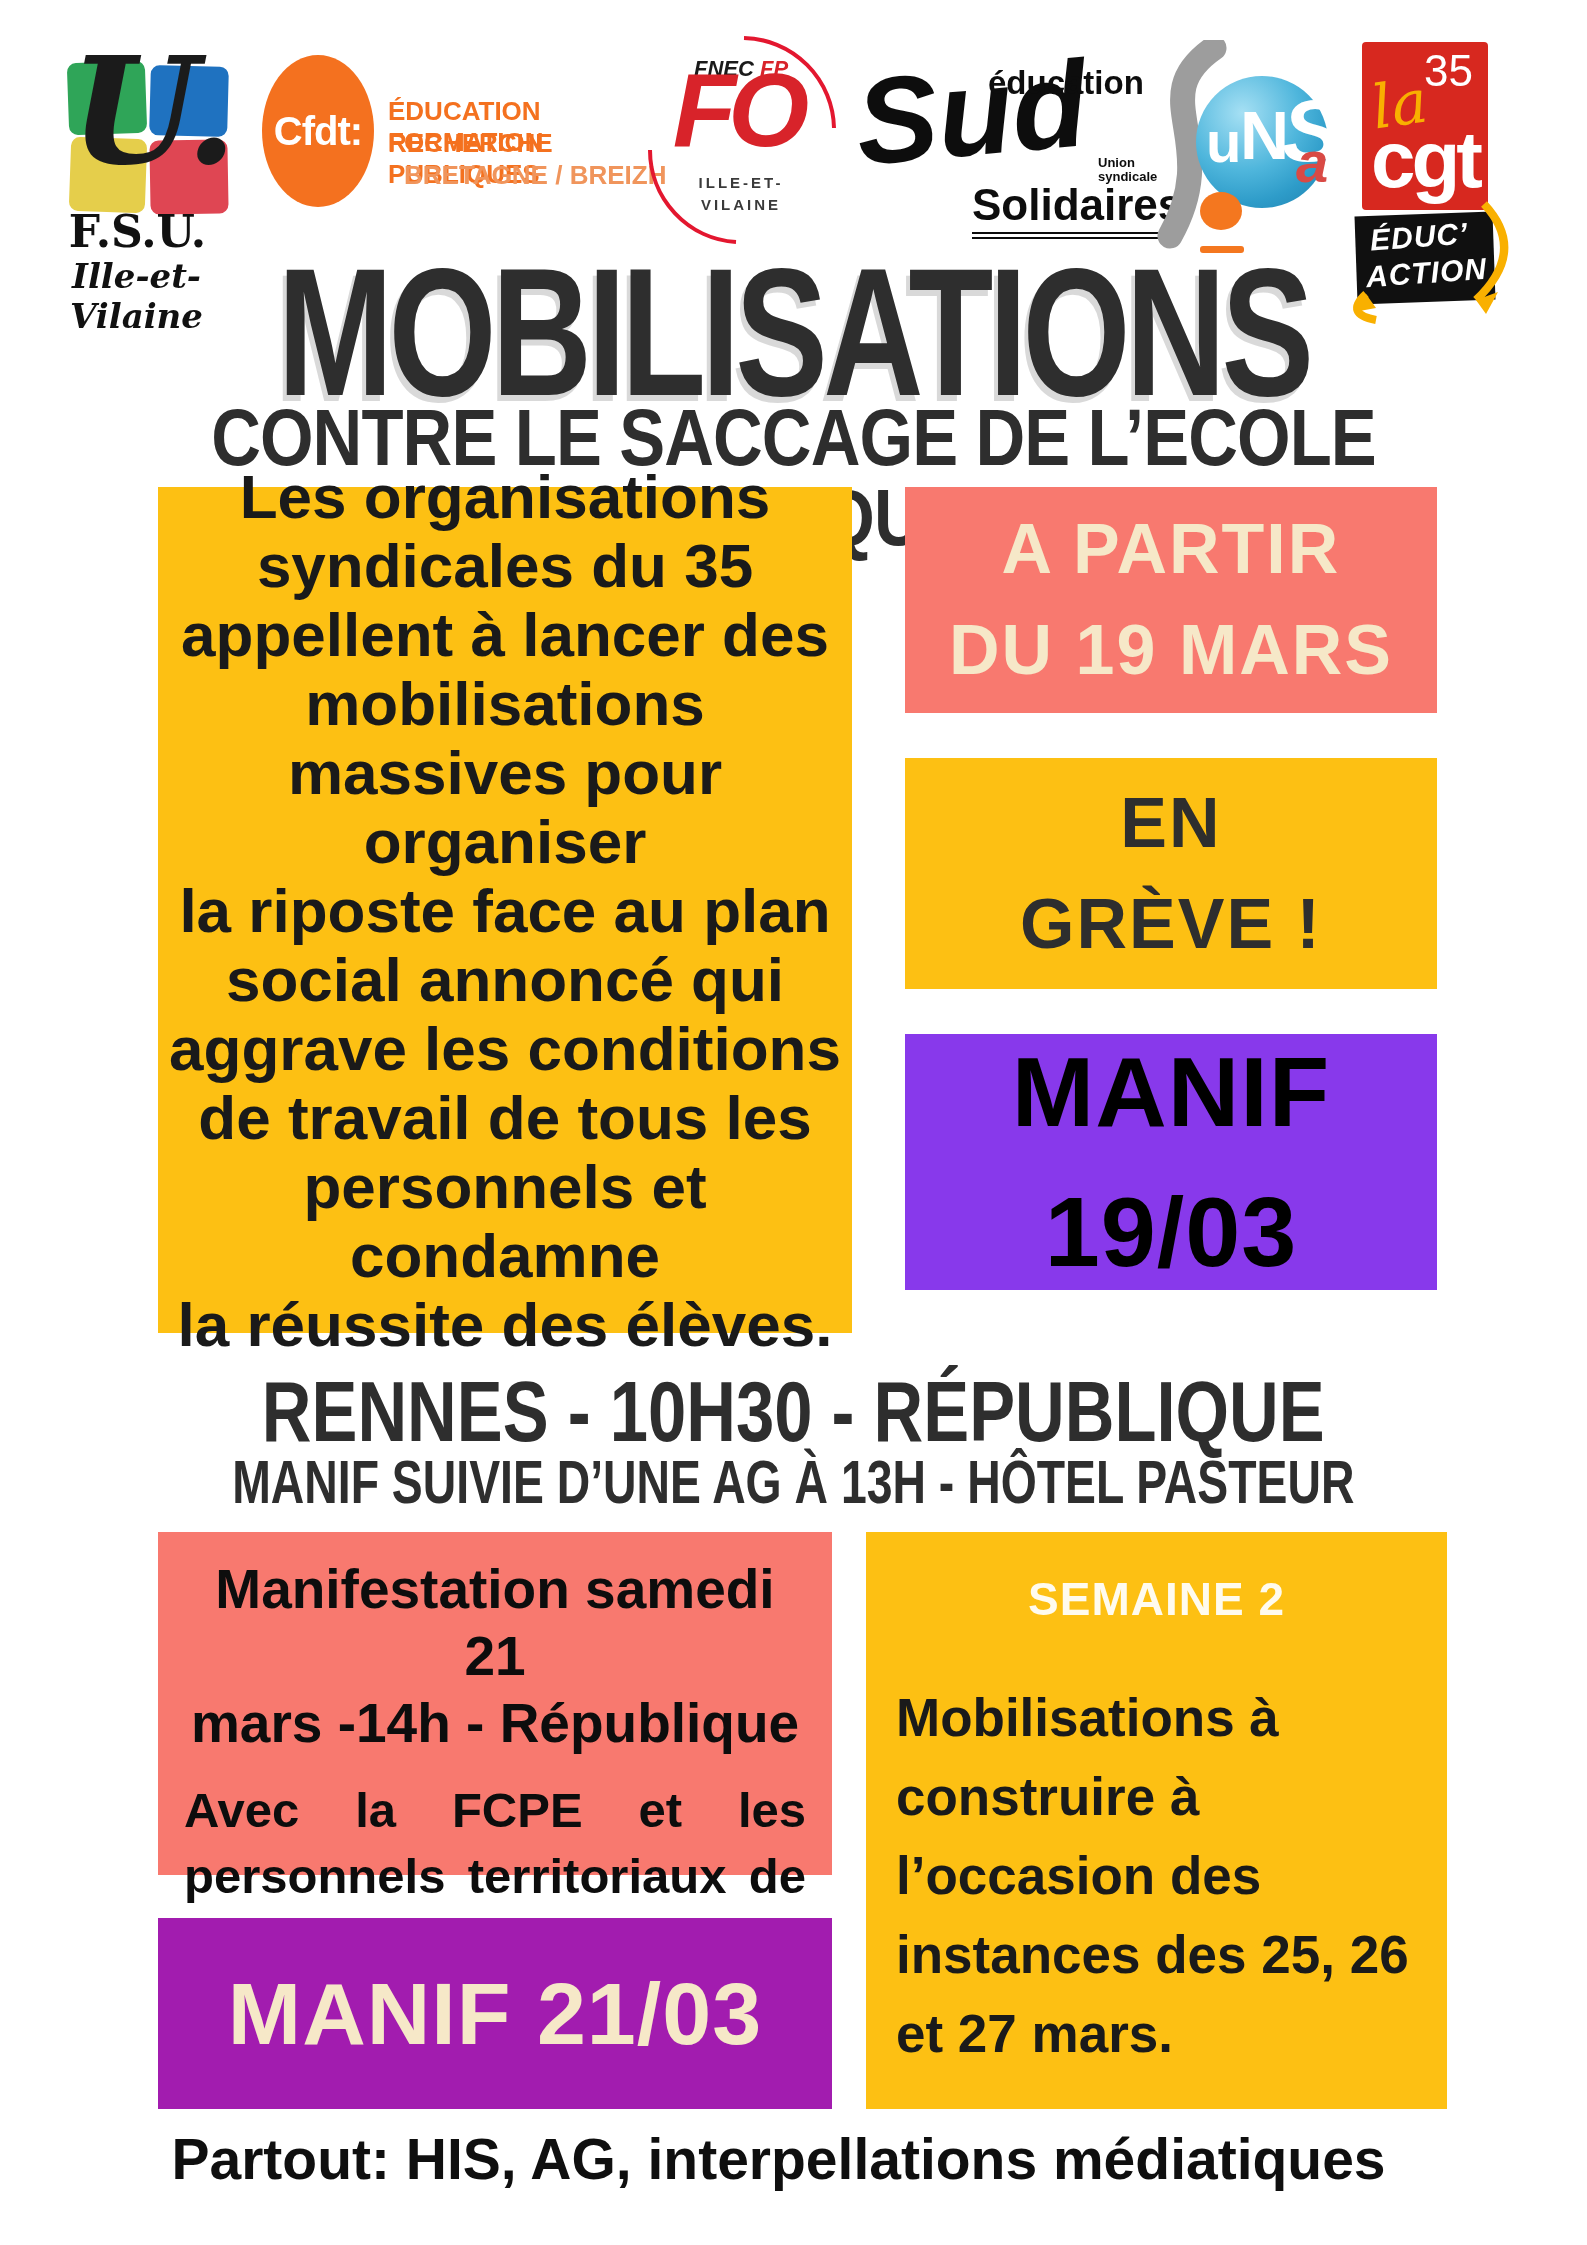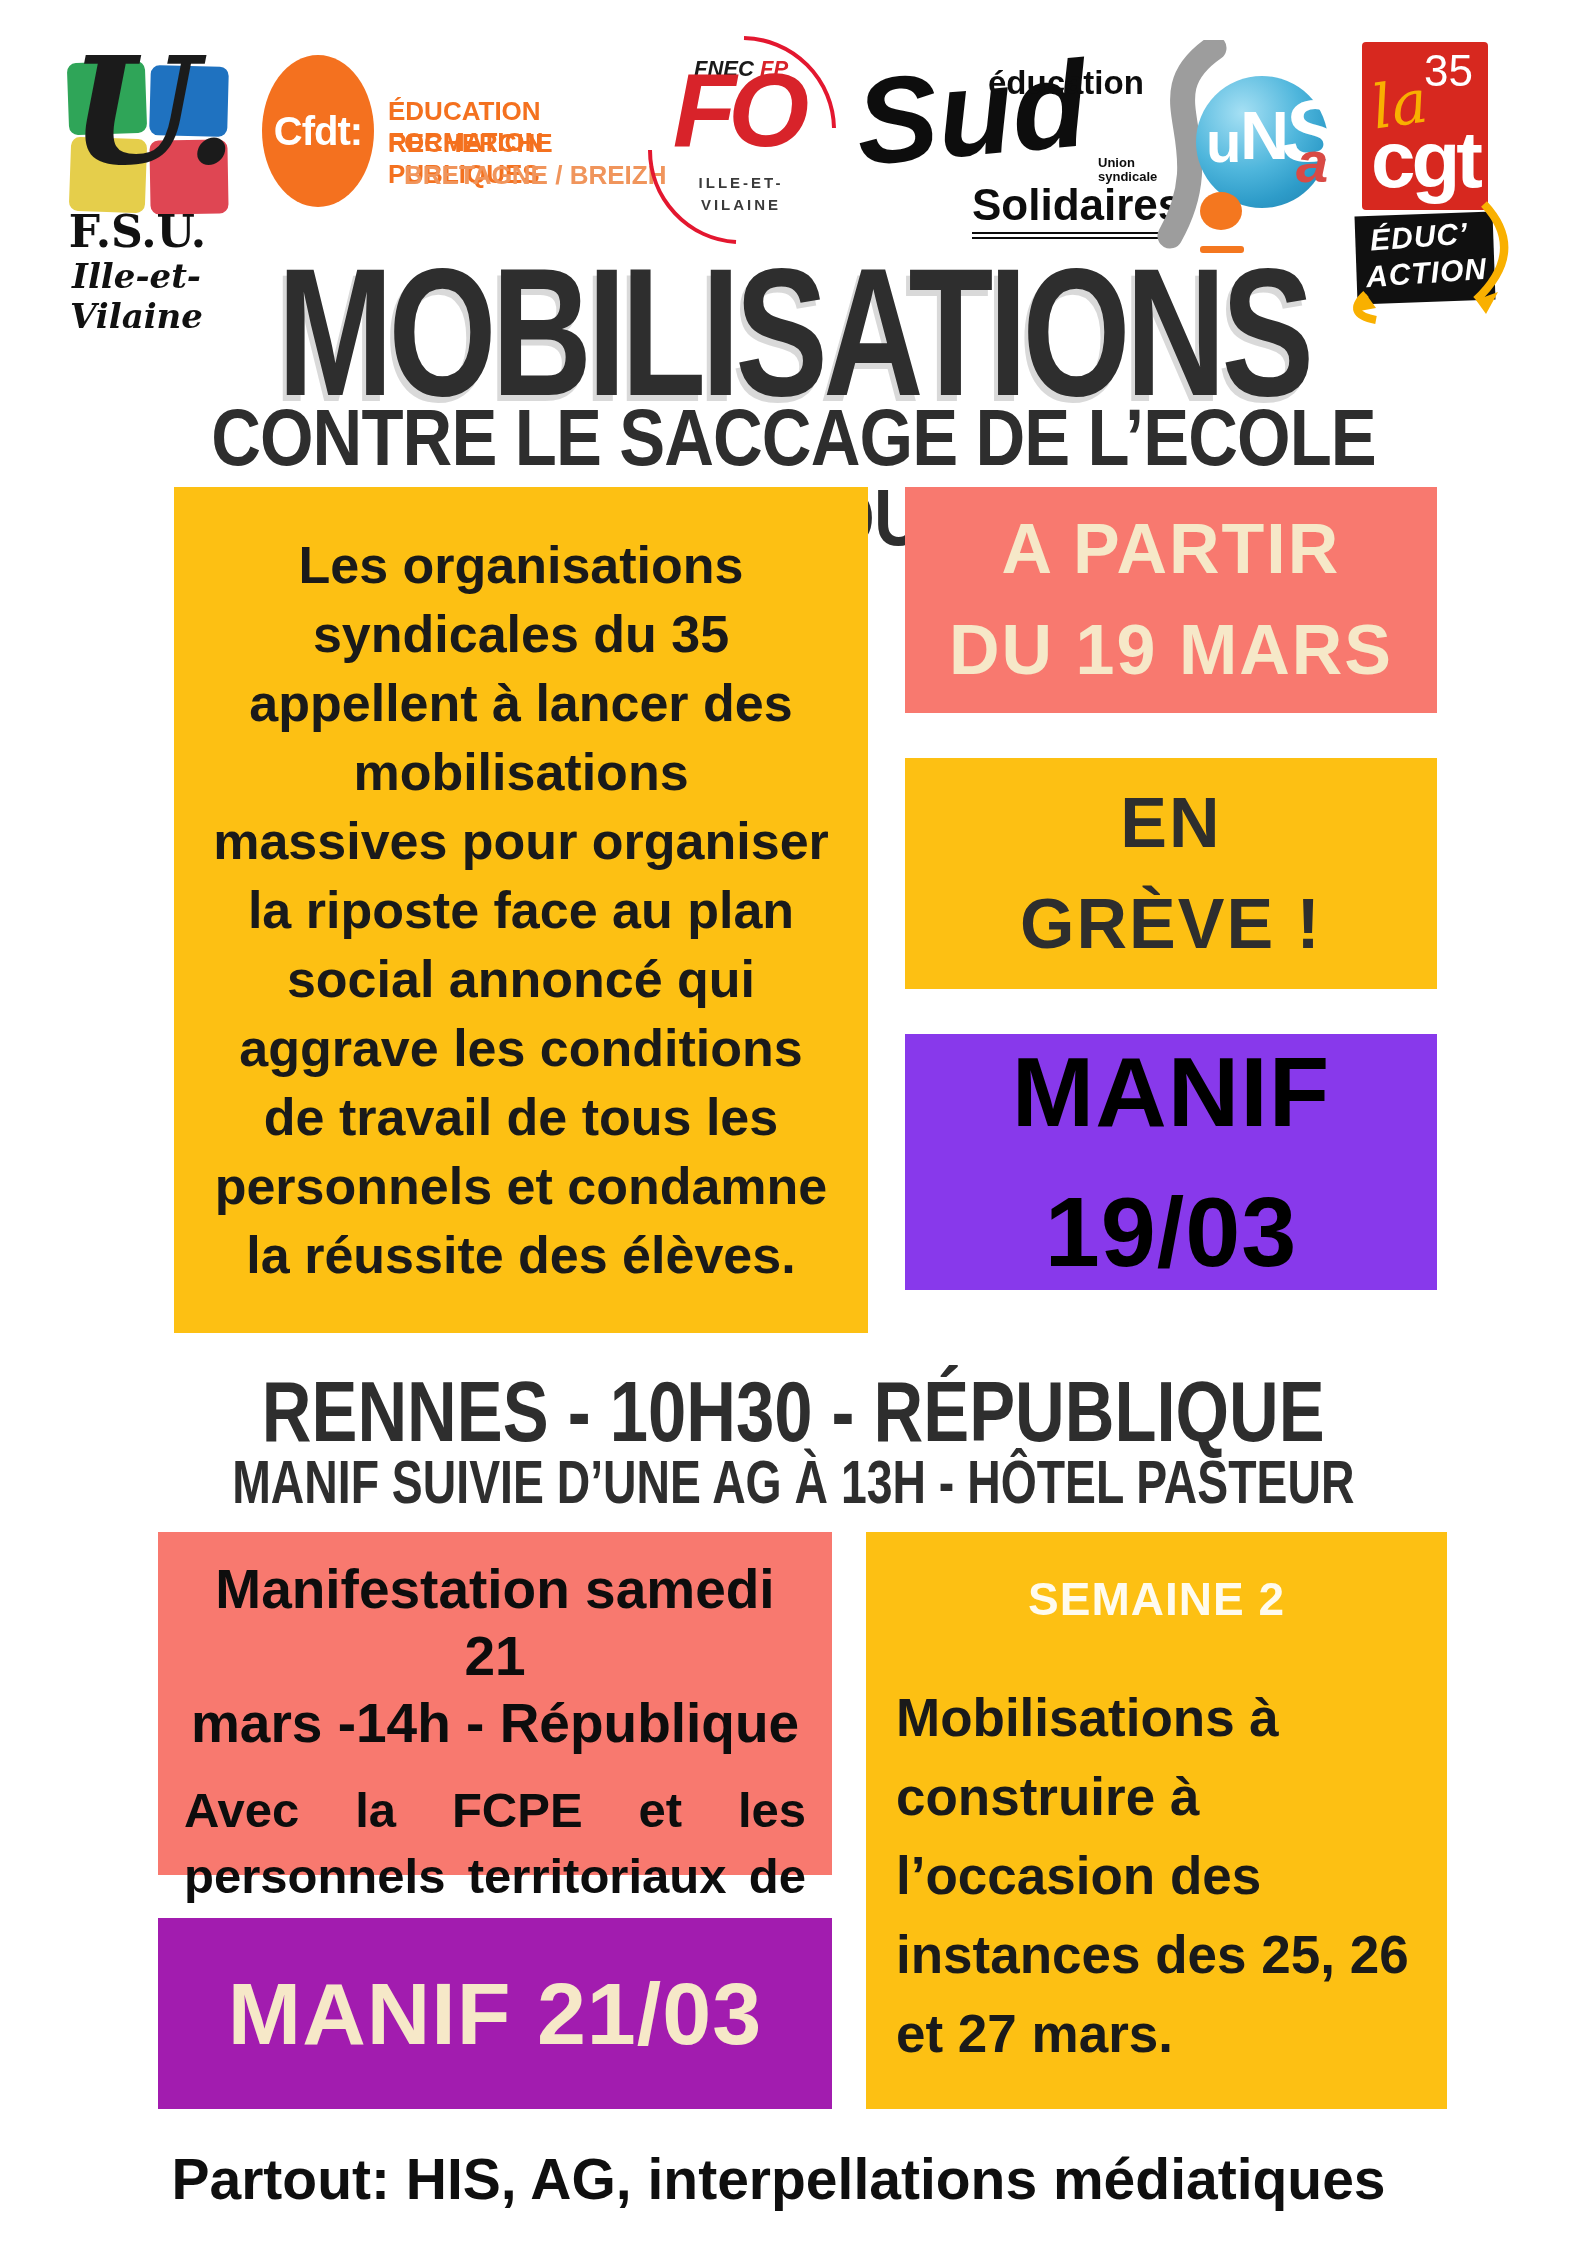--- a/index.html
+++ b/index.html
@@ -73,21 +73,21 @@
          color:#2E2E2E;transform:scaleX(0.78) scaleY(1.02);
          text-shadow:-5px 6px 0 rgba(130,130,130,0.30);}
   .subtitle-wrap{position:absolute;left:0;top:398px;width:1587px;text-align:center;}
   .subtitle-text{font-size:80px;line-height:80px;font-weight:bold;letter-spacing:-1px;
          color:#2E2E2E;transform:scaleX(0.86);}
 
   
   .banner{display:flex;align-items:center;justify-content:center;text-align:center;
          font-weight:bold;white-space:pre-line;}
   .intro-box{left:158px;top:487px;width:694px;height:846px;background:#FDC013;
-         font-size:52px;line-height:69px;color:#1a1a1a;margin-left:16px;}
+         font-size:62px;line-height:69px;color:#1a1a1a;}
   .pink1{left:905px;top:487px;width:532px;height:226px;background:#F8796F;
          font-size:70px;line-height:101px;letter-spacing:2px;color:#F6E8C8;}
   .yellow1{left:905px;top:758px;width:532px;height:231px;background:#FDC013;
          font-size:70px;line-height:101px;letter-spacing:2px;color:#2E2E2E;}
   .purple1{left:905px;top:1034px;width:532px;height:256px;background:#8839EB;
          font-size:99px;line-height:140px;letter-spacing:1px;color:#000000;}
   .purple2{left:158px;top:1918px;width:674px;height:191px;background:#a21caf;
          font-size:88px;letter-spacing:1px;color:#F6E8C8;}
 
   .meet1{position:absolute;left:0;top:1368px;width:1587px;text-align:center;}
@@ -100,21 +100,21 @@
   .pink2-title{font-size:55px;line-height:67px;font-weight:bold;text-align:center;white-space:pre-line;}
   .pink2-body{margin-top:20px;font-size:49px;line-height:66px;font-weight:bold;text-align:justify;}
 
   .yellow2{position:absolute;left:866px;top:1532px;width:581px;height:577px;background:#FDC013;
          box-sizing:border-box;padding-top:40px;}
   .yellow2-title{font-size:46px;font-weight:bold;letter-spacing:1px;color:#FFFBEE;text-align:center;}
   .yellow2-body{margin-top:52px;font-size:53px;line-height:79px;font-weight:bold;color:#1a1a1a;
          text-align:left;white-space:pre-line;padding-left:30px;}
 
   .footer-line{position:absolute;left:0;top:2126px;width:1557px;text-align:center;
-         font-size:57px;font-weight:bold;color:#0f0f0f;margin-top:20px;}
+         font-size:57px;font-weight:bold;color:#0f0f0f;}
 </style>
 </head>
 <body>
 
 <div class="poster">
 
   <div>
     <div class="fsu-sq" style="left:68px;top:62px;width:78px;height:72px;background:#2FA558;transform:rotate(-2deg);"></div>
     <div class="fsu-sq" style="left:150px;top:66px;width:78px;height:70px;background:#1F72C0;transform:rotate(1.5deg);"></div>
     <div class="fsu-sq" style="left:70px;top:138px;width:76px;height:74px;background:#E5CE4B;transform:rotate(2deg);"></div>

